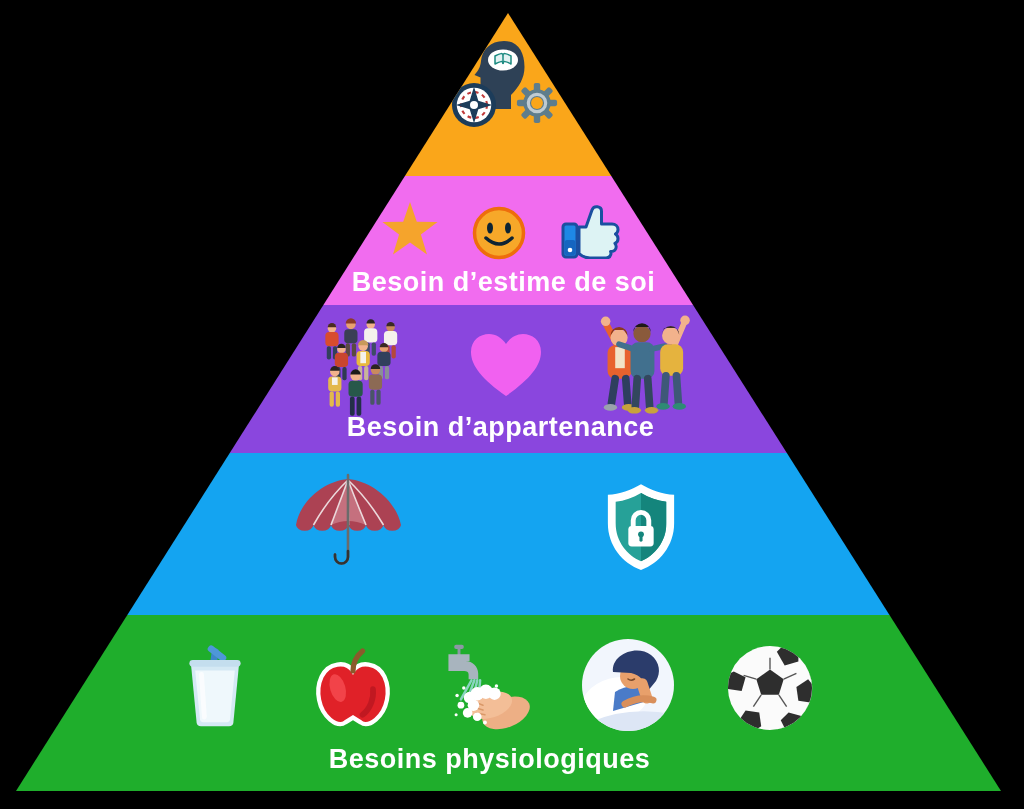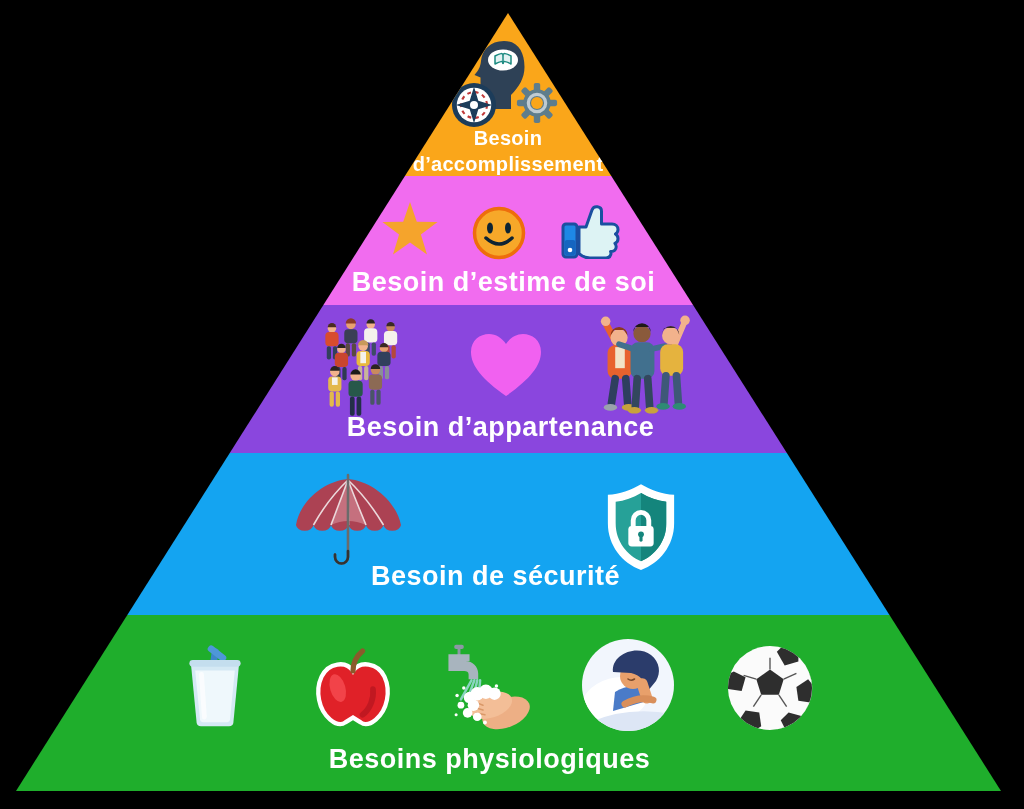--- a/index.html
+++ b/index.html
@@ -69,24 +69,20 @@
         <rect x="19.5" y="1" width="7" height="10" rx="2" transform="rotate(180 23 23)"></rect>
         <rect x="19.5" y="1" width="7" height="10" rx="2" transform="rotate(225 23 23)"></rect>
         <rect x="19.5" y="1" width="7" height="10" rx="2" transform="rotate(270 23 23)"></rect>
         <rect x="19.5" y="1" width="7" height="10" rx="2" transform="rotate(315 23 23)"></rect>
         <circle cx="23" cy="23" r="15"></circle>
       </g>
       <circle cx="23" cy="23" r="9.5" fill="none" stroke="#BFCBD2" stroke-width="3.5"></circle>
       <circle cx="23" cy="23" r="6.5" fill="#FAA61A"></circle>
     </svg>
   </div>
-  <div class="apex-label">
-    <div>Besoin</div>
-    <div>d’accomplissement</div>
-  </div>
 
   <div class="abs" style="left:365px;top:189px;">
     <svg width="58" height="58" viewBox="0 0 58 58">
       <polygon points="29,0 35.8,19.7 56.6,20 39.9,32.6 46,52.5 29,40.5 12,52.5 18.1,32.6 1.4,20 22.2,19.7" fill="#F5A42C"></polygon>
     </svg>
   </div>
   <div class="abs" style="left:456px;top:193px;">
     <svg width="54" height="54" viewBox="0 0 54 54">
       <circle cx="27" cy="27" r="24.5" fill="#F7A829" stroke="#EE6D0C" stroke-width="3.5"></circle>
       <ellipse cx="18" cy="22" rx="3" ry="5.5" fill="#0E2433"></ellipse>
@@ -247,21 +243,20 @@
       </defs>
       <path d="M39 2 C29 8 17 12 5 13 v29 c0 23 15 41 34 48 19-7 34-25 34-48 V13 C61 12 49 8 39 2 Z" fill="#FFFFFF"></path>
       <path d="M39 11 C31 16 22 19 13 20 v22 c0 19 12 33 26 39 14-6 26-20 26-39 V20 C56 19 47 16 39 11 Z" fill="#26A198"></path>
       <rect x="39" y="0" width="39" height="94" fill="#14857C" clip-path="url(#shieldclip)"></rect>
       <path d="M31 46 v-7 a8 8 0 0 1 16 0 v7" fill="none" stroke="#FFFFFF" stroke-width="5"></path>
       <rect x="26" y="45" width="26" height="21" rx="3.5" fill="#FFFFFF"></rect>
       <circle cx="39" cy="53.5" r="3" fill="#14857C"></circle>
       <rect x="37.4" y="54" width="3.2" height="7" rx="1.5" fill="#14857C"></rect>
     </svg>
   </div>
-  <div class="label" style="top:548px;transform:translateX(-13px);">Besoin de sécurité</div>
 
   <div class="abs" style="left:170px;top:632px;">
     <svg width="58" height="84" viewBox="0 0 60 86">
       <rect x="25" y="3" width="7" height="30" rx="2" fill="#3E86C8" transform="rotate(8 28 18)"></rect>
       <rect x="22" y="3" width="22" height="7" rx="3" fill="#4E97D8" transform="rotate(38 30 6)"></rect>
       <path d="M5 18 L11 80 Q11.4 83.5 15.5 83.5 H44.5 Q48.6 83.5 49 80 L55 18 Z" fill="#D4E9F4"></path>
       <path d="M9.5 26 L14.5 77 Q14.8 79.5 17.5 79.5 H42.5 Q45.2 79.5 45.5 77 L50.5 26 Z" fill="#EFF8FC"></path>
       <rect x="3.5" y="15" width="53" height="7" rx="3.5" fill="#C4DEEE"></rect>
       <path d="M16 30 L19 74" stroke="#FFFFFF" stroke-width="5" stroke-linecap="round" opacity=".7"></path>
     </svg>

